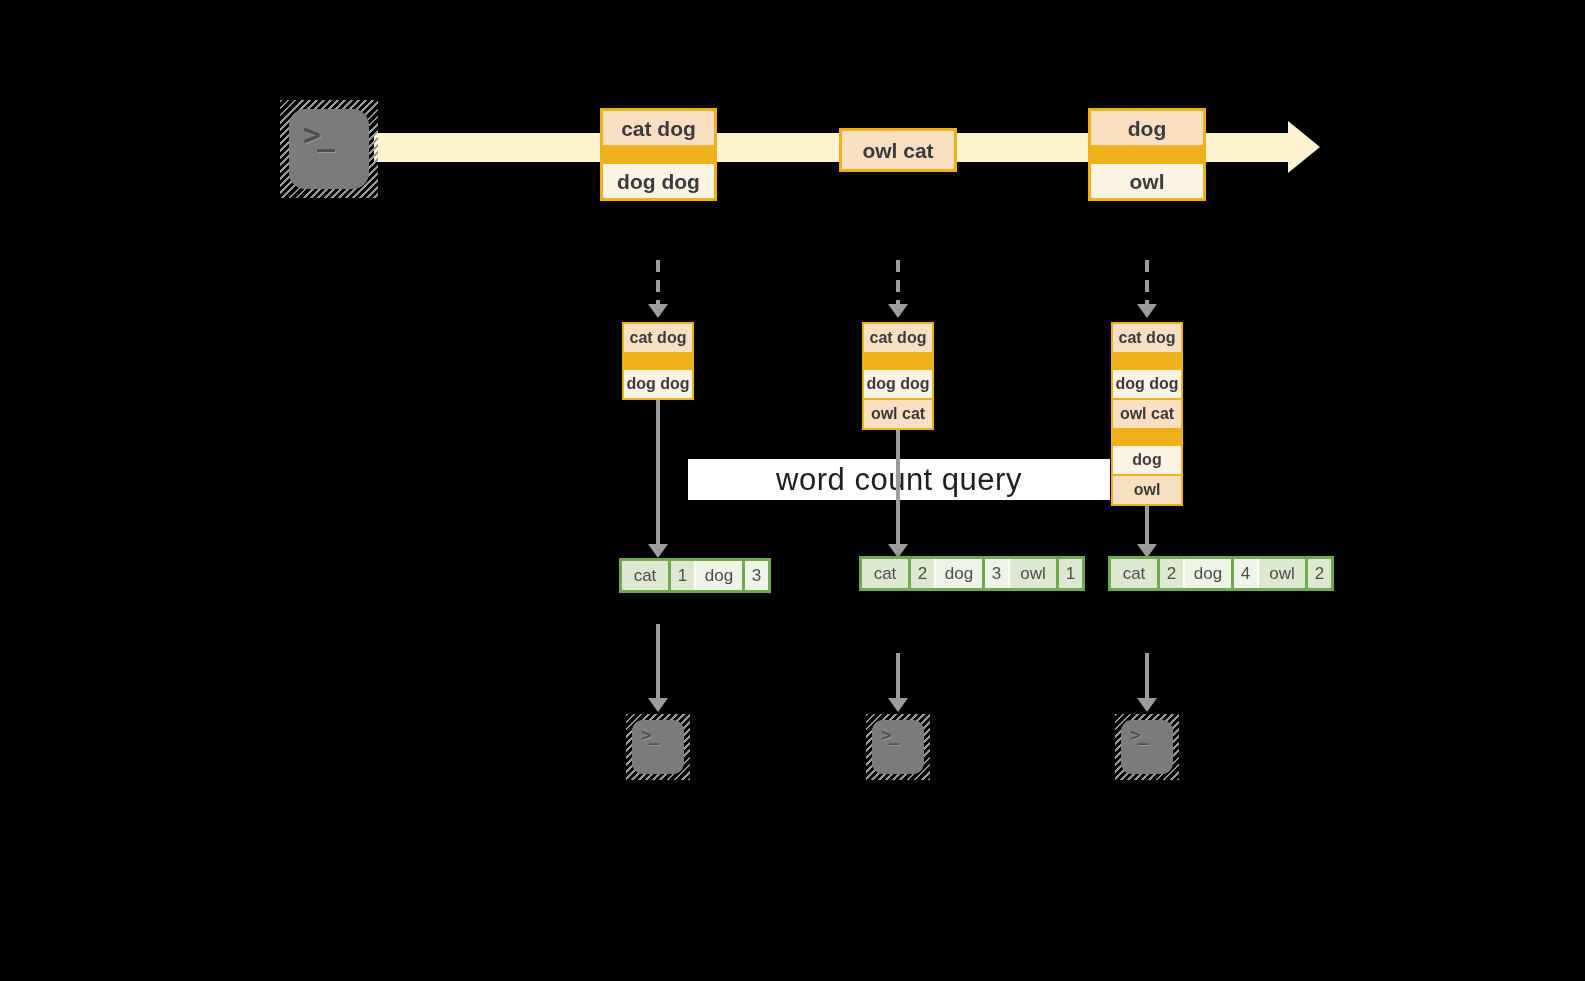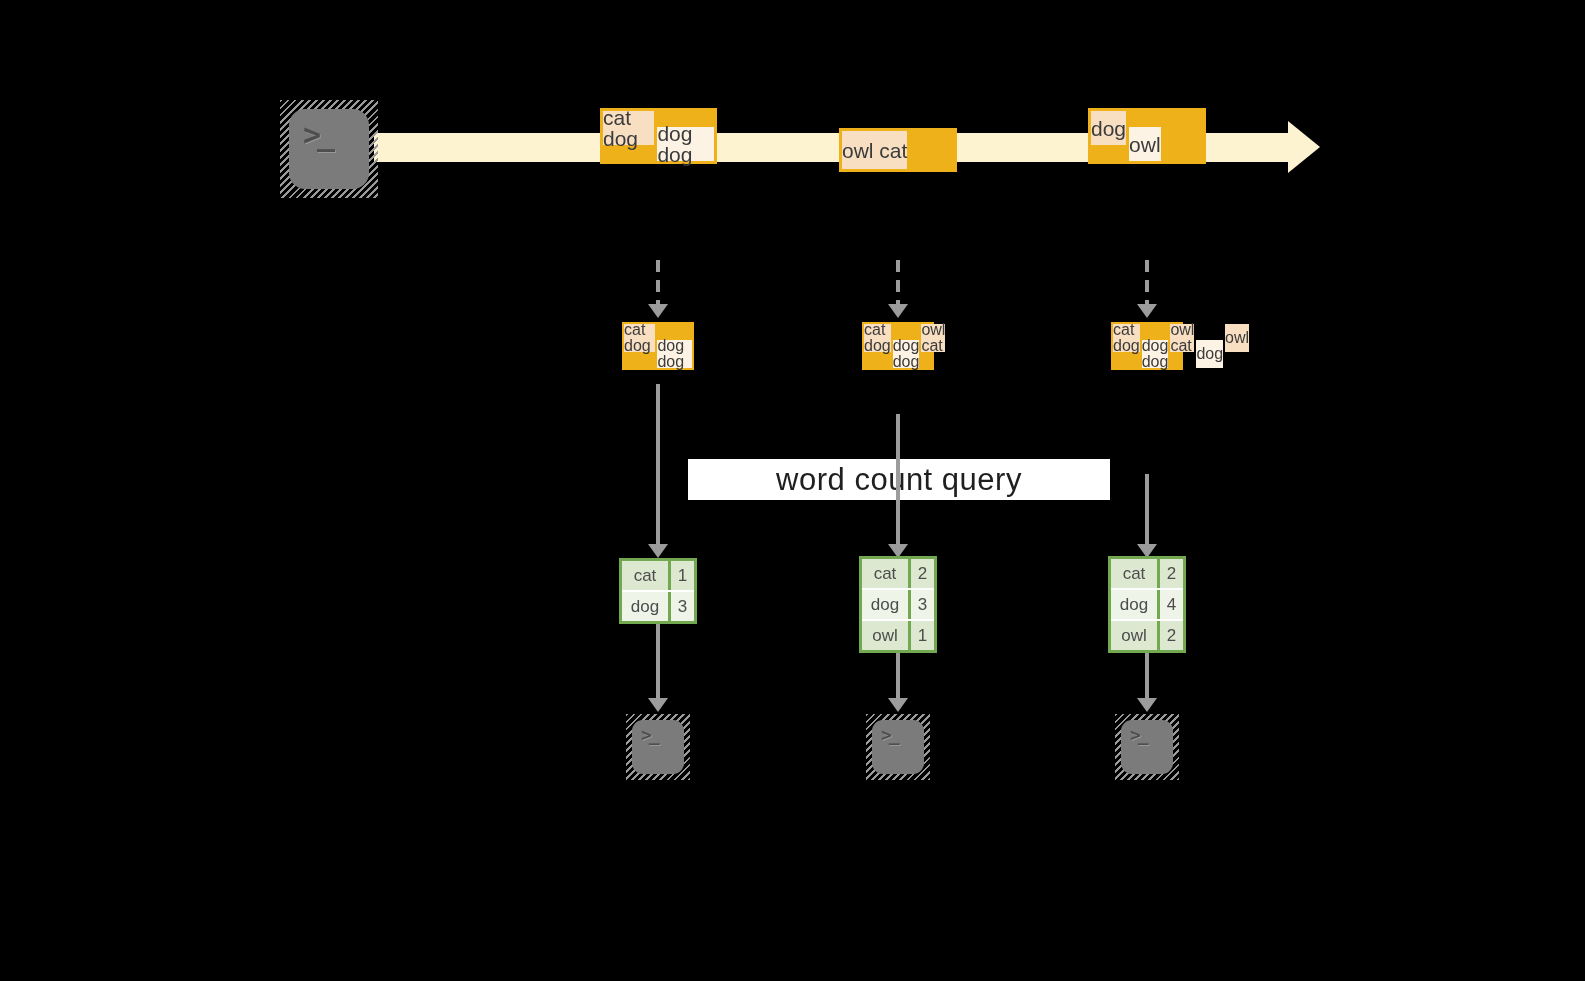--- a/index.html
+++ b/index.html
@@ -25,21 +25,21 @@
   .stream-band { position:absolute; background:#fdf3d1; z-index:1; }
   .stream-head {
     position:absolute; width:0; height:0; z-index:1;
     border-top:26px solid transparent; border-bottom:26px solid transparent;
     border-left:32px solid #fdf3d1;
   }
   
   .obox {
     position:absolute; z-index:3; box-sizing:border-box;
     background:#efb11a; border:3px solid #efb11a;
-    display:flex; gap:3px;
+    display:flex; flex-direction:column; gap:3px;font-weight:bold;
   }
   .obox.sm { border-width:2px; gap:2px; }
   .ocell {
     display:flex; align-items:center; justify-content:center;
     color:#3b3b3b; line-height:1;
   }
   .obox.lg .ocell { height:34px; font-size:21px; }
   .obox.lg .ocell.tall { height:38px; }
   .obox.sm .ocell { height:28px; font-size:16px; }
   .ocell.dark  { background:#f9dfc2; }
@@ -58,21 +58,21 @@
   
   .query-band {
     position:absolute; background:#ffffff; z-index:1;
     display:flex; align-items:center; justify-content:center;
     font-size:31px; color:#1f1f1f; letter-spacing:0.5px;
   }
   
   .gtable {
     position:absolute; z-index:3; box-sizing:border-box;
     background:#ffffff; border:3px solid #71a850;
-    display:flex; flex-direction:column; gap:2px;
+    display:flex; flex-direction:row; gap:2px;
   }
   .grow { display:flex; gap:3px; background:#71a850; }
   .gcell {
     display:flex; align-items:center; justify-content:center;
     height:29px; font-size:17px; color:#4d4d4d; line-height:1;
   }
   .gcell.word  { width:46px; }
   .gcell.count { width:23px; }
   .grow.dark .gcell  { background:#dce9d0; }
   .grow.light .gcell { background:#eef4e7; }

